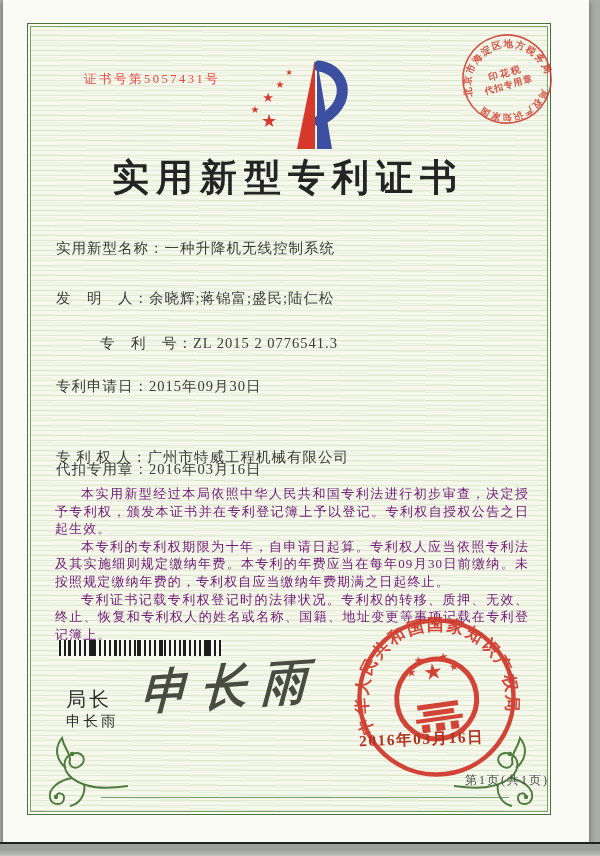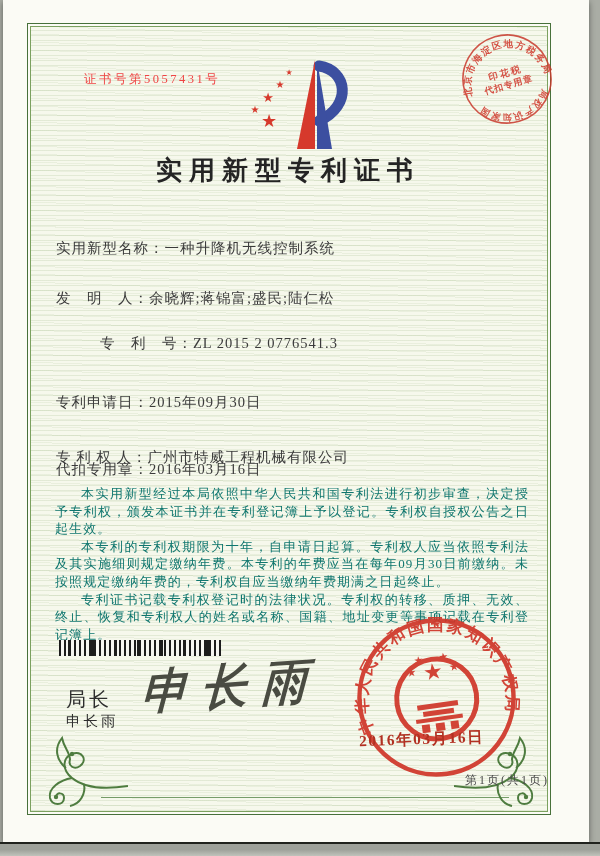--- a/index.html
+++ b/index.html
@@ -33,32 +33,32 @@
     position:absolute;left:33px;top:71px;
     font-size:12.5px;letter-spacing:2.5px;color:#ef4444;margin-left:48px;
   }
   .logo{position:absolute;left:236px;top:57px;width:120px;height:105px;}
   .tax-seal{
     position:absolute;left:457px;top:32px;width:94px;height:94px;
     transform:rotate(-16deg);opacity:.85;
   }
   .title{
     position:absolute;left:24px;top:153px;width:522px;
-    text-align:center;font-size:26px;font-weight:700;
+    text-align:center;font-size:37px;font-weight:700;
     letter-spacing:7px;color:#242424;
   }
   .field-row{
     position:absolute;left:53px;width:480px;
     font-size:14.5px;letter-spacing:1px;color:#3b3b3b;white-space:nowrap;
   }
   .row-0{top:239px;} .row-1{top:289px;} .row-2{top:334px;margin-left:44px;}
-  .row-3{top:393px;} .row-4{top:420px;margin-top:28px;} .row-5{top:460px;}
+  .row-3{top:377px;} .row-4{top:420px;margin-top:28px;} .row-5{top:460px;}
   .paragraphs{
     position:absolute;left:52px;top:485px;width:474px;
-    font-size:13px;line-height:17.6px;letter-spacing:1.1px;color:#0f766e;
+    font-size:13px;line-height:17.6px;letter-spacing:1.1px;color:#701a75;
     text-align:justify;
   }
   .paragraphs p{margin:0;text-indent:2em;}
   .barcode{
     position:absolute;left:56px;top:640px;width:162px;height:16px;
     background:
       repeating-linear-gradient(90deg,transparent 0 9px,#1c1c1c 9px 12px,transparent 12px 23px),
       repeating-linear-gradient(90deg,#1c1c1c 0 2px,#f6f6f2 2px 5px);
   }
   .signer-title{position:absolute;left:63px;top:686px;font-size:20px;letter-spacing:3px;color:#2e2e2e;font-family:"Liberation Sans","DejaVu Sans",sans-serif;}

